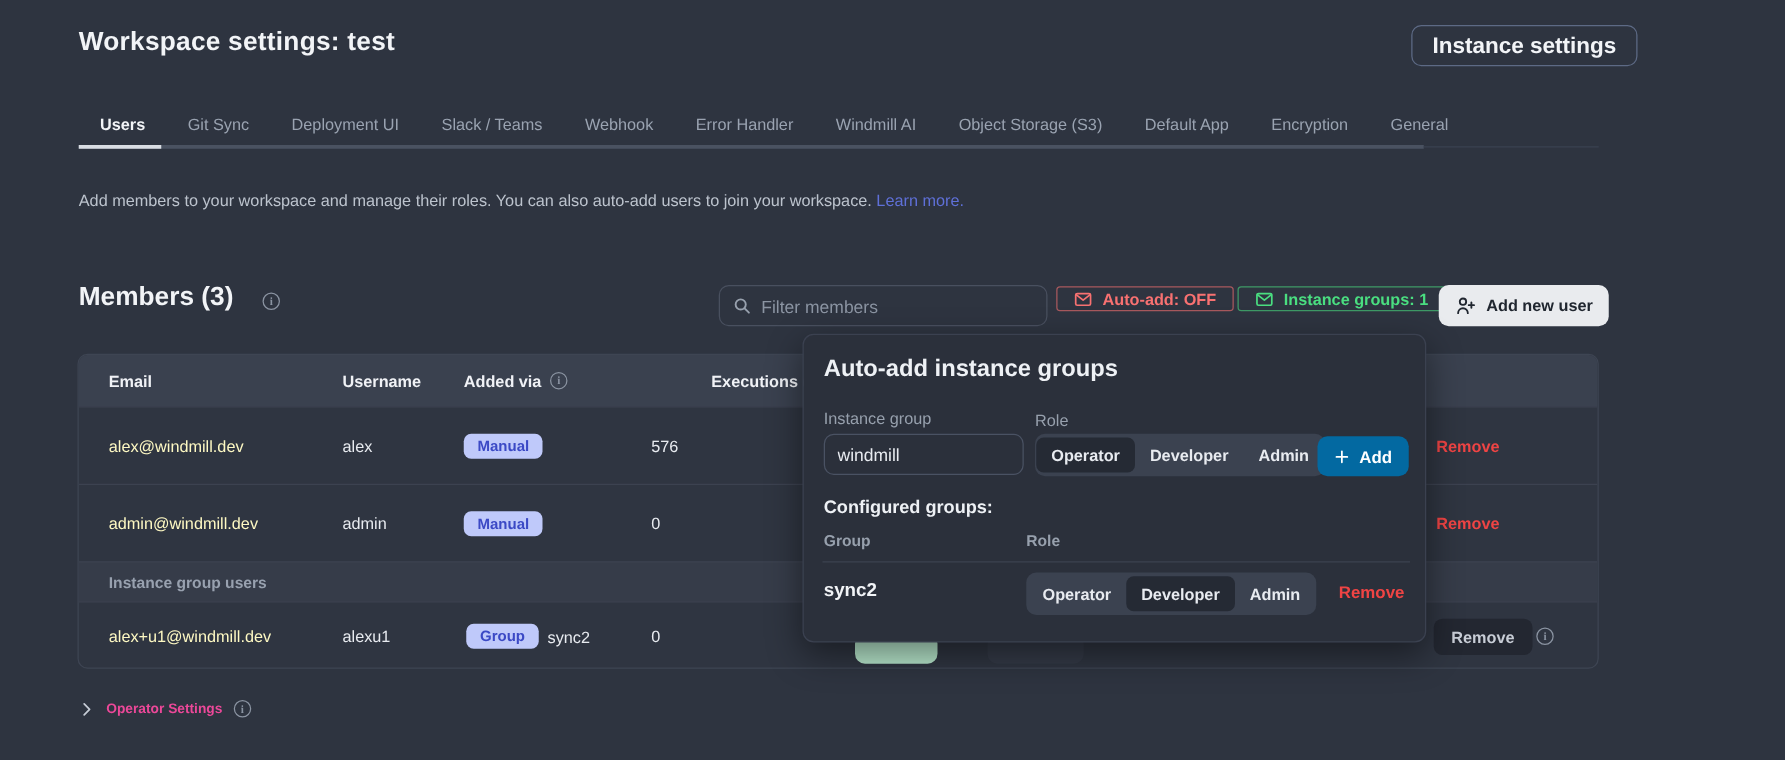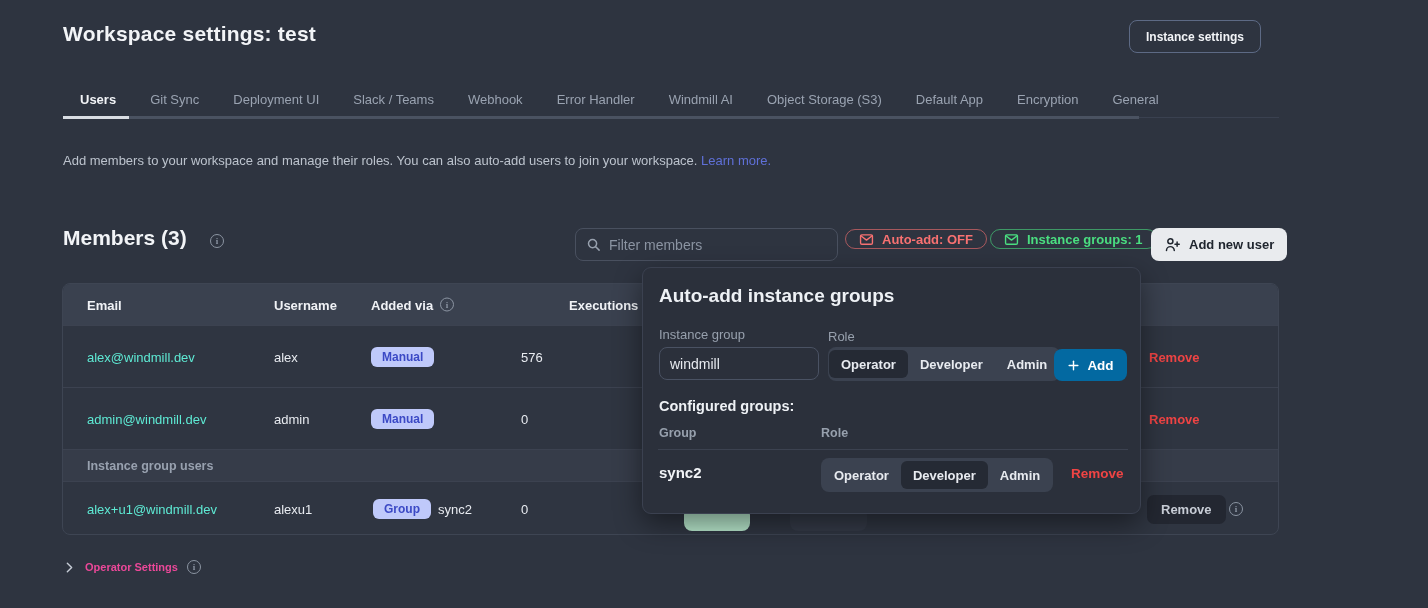--- a/index.html
+++ b/index.html
@@ -10,21 +10,21 @@
     background:#2e3440; color:#eef1f5; overflow:hidden;
   }
   .abs { position:absolute; }
 
   
   .page-title { left:63px; top:22px; font-size:21px; font-weight:bold; color:#f2f4f7; letter-spacing:.2px; }
   .instance-settings-btn {
     left:1129px; top:20px; height:33px; padding:0 16px;
     display:flex; align-items:center; justify-content:center;
     border:1px solid #5d6a85; border-radius:8px;
-    background:transparent; color:#f2f4f7; font-size:12px; font-weight:bold; cursor:pointer;
+    background:transparent; color:#f2f4f7; font-size:18px; font-weight:bold; cursor:pointer;
   }
 
   
   .tabbar { left:63px; top:90px; display:flex; }
   .tab { padding:2px 17px 0 17px; font-size:13px; color:#9aa3b1; height:26px; cursor:pointer; white-space:nowrap; }
   .tab.active { color:#f2f4f7; font-weight:bold; }
   .tab-underline-track { left:63px; top:116px; width:1076px; height:3px; background:#4a5261; }
   .tab-underline-active { left:63px; top:116px; width:66px; height:3px; background:#d9dde3; z-index:2; }
   .tab-border-ext { left:1139px; top:117px; width:140px; height:1px; background:#3a4150; }
 
@@ -48,21 +48,21 @@
     background:transparent;
   }
   .search-box input {
     border:none; outline:none; background:transparent; color:#e8ebf0;
     font-size:14px; font-family:"Liberation Sans", sans-serif; margin-left:8px; width:200px;
   }
   .search-box input::placeholder { color:#8b94a2; }
 
   .pill-btn {
     height:20px; display:flex; align-items:center; gap:8px; padding:0 13px;
-    border-radius:13px; font-size:13px; font-weight:bold; cursor:pointer; background:transparent;
+    border-radius:3px; font-size:13px; font-weight:bold; cursor:pointer; background:transparent;
   }
   .autoadd-btn { left:845px; top:229px; border:1px solid rgba(248,113,113,.6); color:#f87171; }
   .igroups-btn { left:990px; top:229px; border:1px solid rgba(74,222,128,.6); color:#4ade80; }
   .adduser-btn { left:1151px; top:228px; background:#e9ebee; color:#20262f; border:none; height:33px; border-radius:8px; }
 
   
   .members-table {
     left:62px; top:283px; width:1217px; height:252px;
     border:1px solid #3e4553; border-radius:8px; overflow:hidden; background:#2f3541;
   }
@@ -73,21 +73,21 @@
   .c-email { left:24px; }
   .c-user  { left:211px; }
   .c-via   { left:308px; }
   .c-exec  { left:458px; }
   .c-action{ left:1086px; }
   .r1 { top:41px;  height:62px; border-top:1px solid #3c4250; }
   .r2 { top:103px; height:62px; border-top:1px solid #3c4250; }
   .r-section { top:165px; height:32px; border-top:1px solid #3c4250; background:#363c49; }
   .r-section .cell { color:#98a1af; font-weight:bold; font-size:12.5px; }
   .r3 { top:197px; height:55px; border-top:1px solid #3c4250; }
-  .email-link { color:#5eead4; cursor:pointer; }
+  .email-link { color:#fef9c3; cursor:pointer; }
   .badge {
     background:#bfc9fa; color:#3b49c5; font-weight:bold; font-size:12px;
     padding:4px 11px; border-radius:6px; line-height:1;
   }
   .dotted-u { text-decoration:underline dotted; text-underline-offset:3px; }
   .remove-link { color:#ef4444; font-weight:bold; font-size:13px; cursor:pointer; }
   .remove-pill {
     position:absolute; left:1084px; top:13px; height:29px; padding:0 14px;
     background:#232731; color:#c8cdd6; font-weight:bold; font-size:13px;
     border-radius:7px; display:flex; align-items:center; cursor:pointer;

